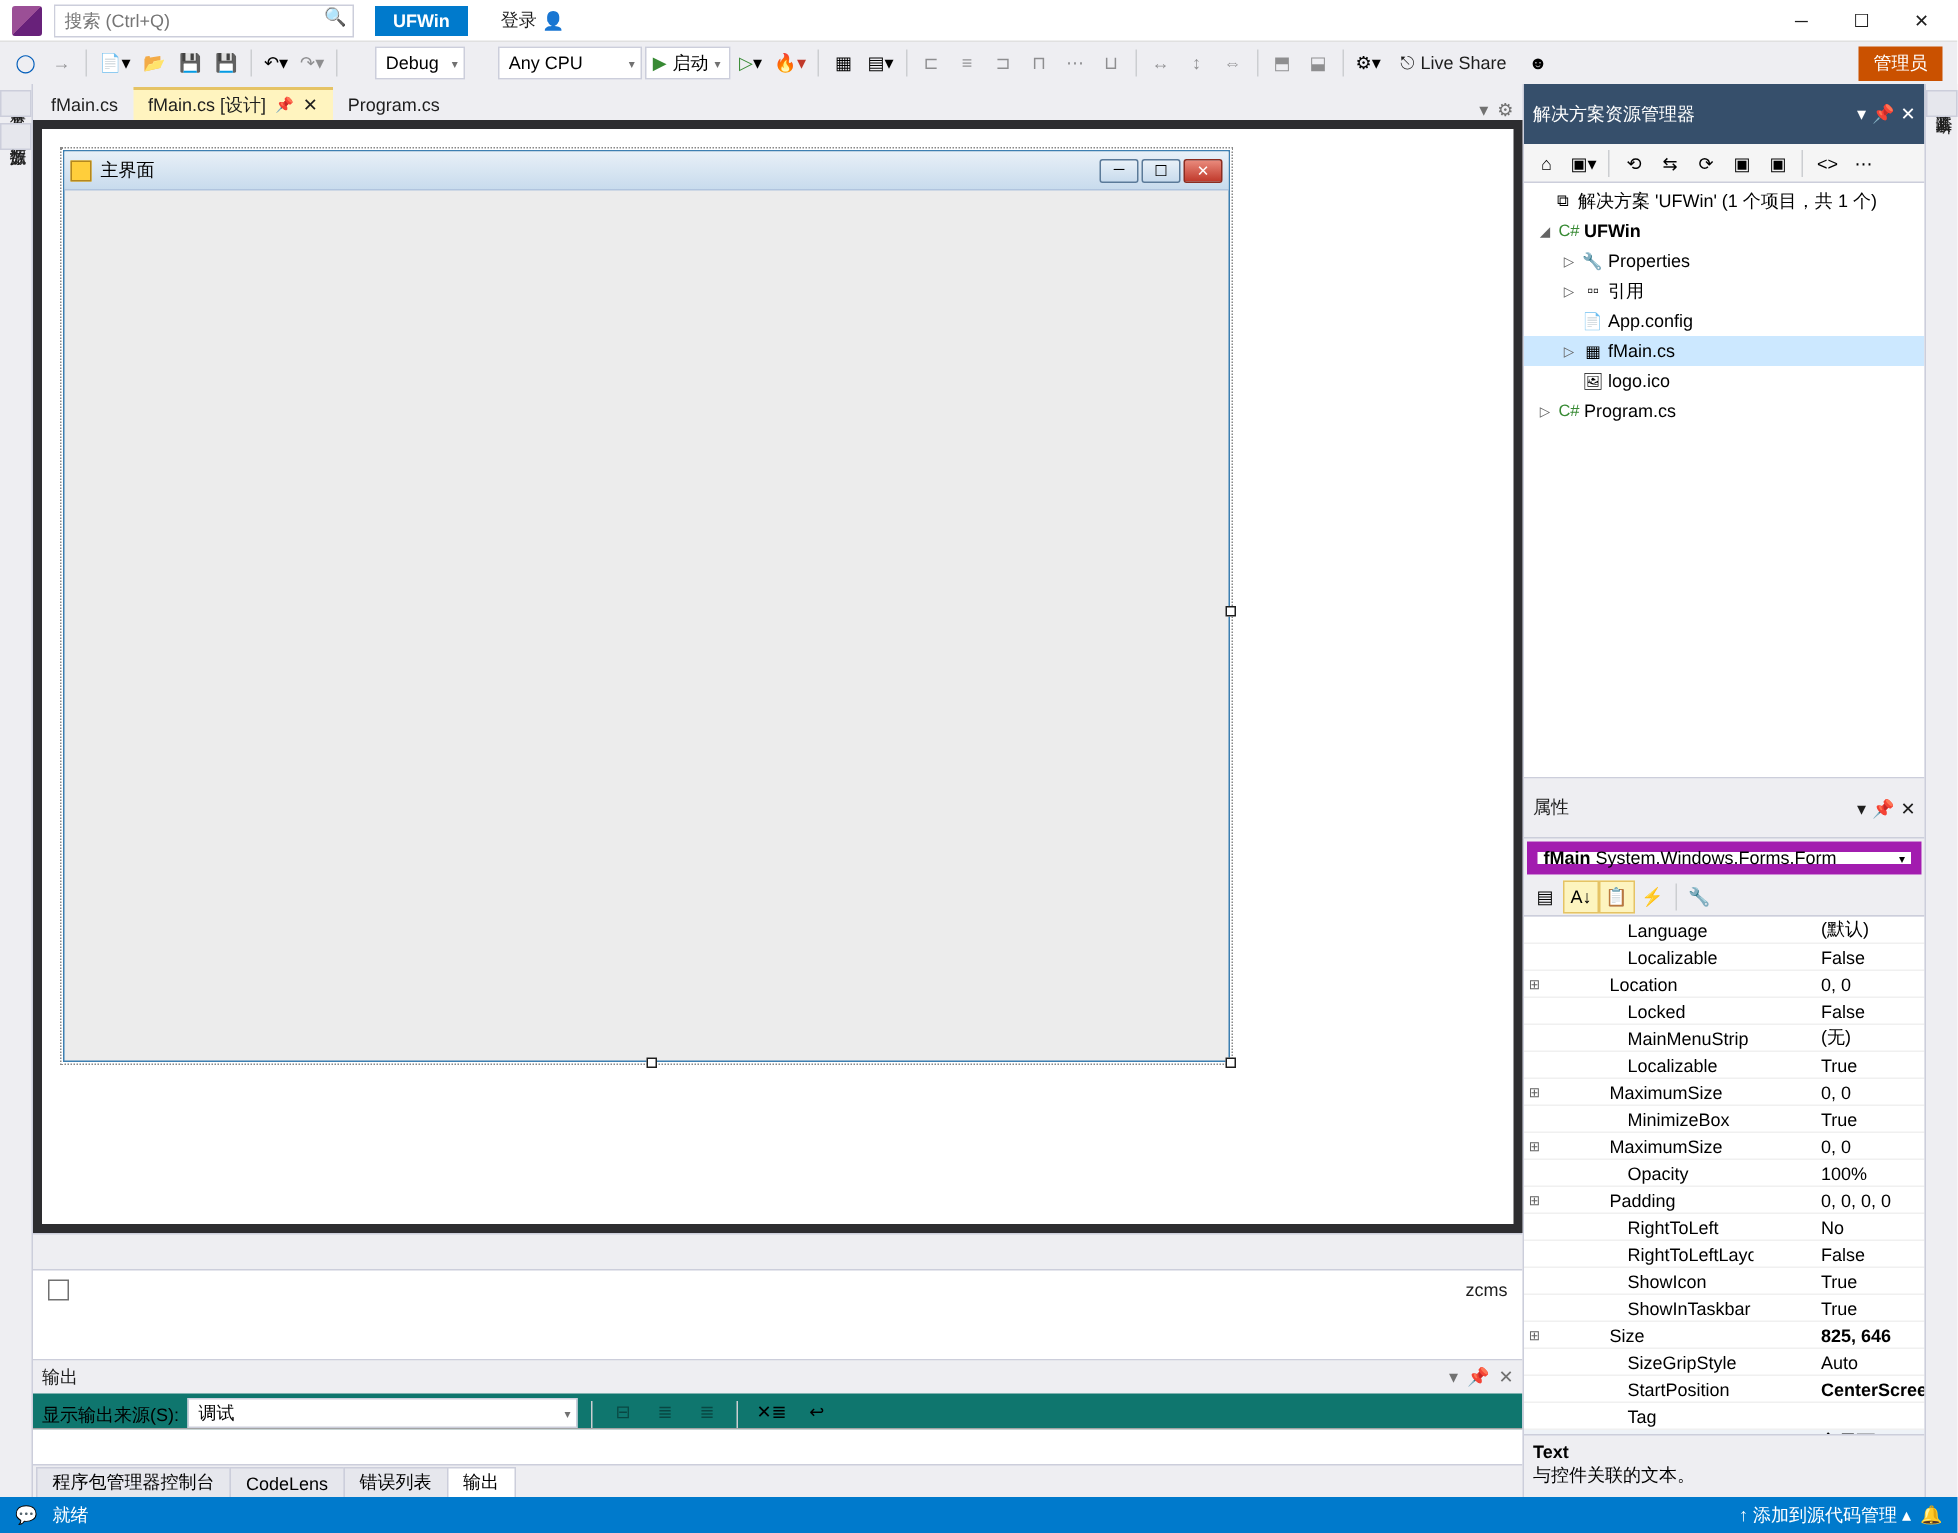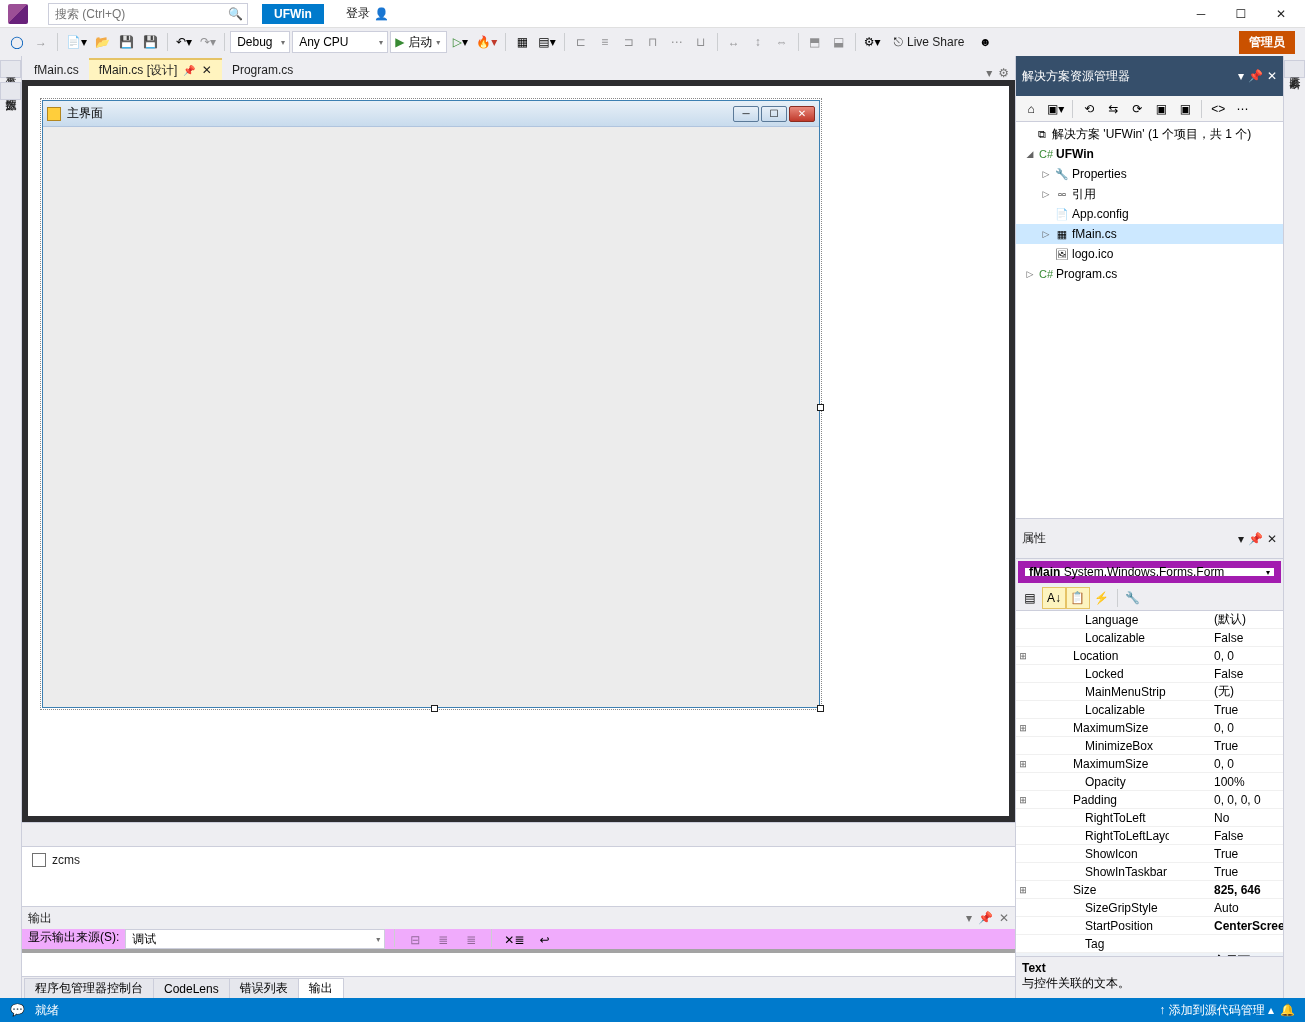--- a/index.html
+++ b/index.html
@@ -1,36 +1,36 @@
 <!DOCTYPE html>
 <html><head>
 <meta charset="utf-8">
 <style>
 * { box-sizing: border-box; margin: 0; padding: 0; font-family: "Microsoft YaHei", "Segoe UI", sans-serif; font-size: 12px; }
 body { width: 1305px; height: 1022px; background: #fff; overflow: hidden; display: flex; flex-direction: column; }
 .menubar { height: 28px; background: #fff; display: flex; align-items: center; padding: 0 4px; border-bottom: 1px solid #e0e0e0; }
 .vs-logo { width: 20px; height: 20px; background: linear-gradient(135deg, #9b4f96 50%, #68217a 50%); margin: 0 8px 0 4px; transform: rotate(0deg); border-radius: 2px; }
 .menu-item { padding: 4px 7px; color: #1e1e1e; cursor: pointer; }
-.search-box { margin-left: 12px; width: 200px; height: 22px; border: 1px solid #cccedb; display: flex; align-items: center; background: #fff; }
+.search-box { width: 200px; height: 22px; border: 1px solid #cccedb; display: flex; background: #fff; }
 .search-box input { border: none; outline: none; flex: 1; padding: 0 6px; font-size: 12px; }
 .search-box .sicon { padding: 0 4px; color: #717171; }
 .project-btn { margin-left: 14px; background: #007acc; color: #fff; padding: 3px 12px; font-weight: 600; }
 .login-btn { margin-left: 16px; color: #1e1e1e; padding: 3px 6px; display: flex; align-items: center; gap: 4px; }
 .winctrls { margin-left: auto; display: flex; }
 .winctrl { width: 40px; height: 24px; display: flex; align-items: center; justify-content: center; color: #1e1e1e; }
 
 .toolbar { height: 28px; background: #eeeef2; display: flex; align-items: center; padding: 0 6px; gap: 2px; }
 .tbtn { height: 22px; min-width: 22px; display: flex; align-items: center; justify-content: center; padding: 0 3px; position: relative; }
 .tbtn.disabled { opacity: 0.4; }
 .tsep { width: 1px; height: 18px; background: #ccced1; margin: 0 3px; }
-.tdrop { height: 22px; border: 1px solid #cccedb; background: #fff; padding: 0 18px 0 6px; display: flex; align-items: center; position: relative; }
+.tdrop { height: 22px; border: 1px solid #cccedb; background: #fff; padding: 0 18px 0 6px; display: flex; align-items: center; position: relative; margin-left: 20px; }
 .tdrop::after { content: "▾"; position: absolute; right: 4px; font-size: 8px; color: #717171; }
 .start-btn { height: 22px; background: #fff; border: 1px solid #cccedb; display: flex; align-items: center; padding: 0 6px 0 4px; gap: 4px; }
 .play-green { color: #388a34; }
-.admin-tag { margin-left: auto; background: #ca5100; color: #fff; padding: 3px 10px; margin-right: 4px; font-weight: bold; }
+.admin-tag { margin-left: auto; background: #ca5100; color: #fff; padding: 3px 10px; margin-right: 4px; }
 .liveshare { display: flex; align-items: center; gap: 4px; padding: 0 8px; color: #1e1e1e; }
 
 .main-row { flex: 1; display: flex; min-height: 0; }
 .sidebar-left { width: 22px; background: #eeeef2; display: flex; flex-direction: column; align-items: center; padding-top: 4px; gap: 4px; border-right: 1px solid #cccedb; }
 .side-tab { writing-mode: vertical-rl; padding: 8px 2px; background: #e6e7ed; font-size: 11px; color: #1e1e1e; border: 1px solid #cccedb; }
 .sidebar-right { width: 22px; background: #eeeef2; display: flex; flex-direction: column; align-items: center; padding-top: 4px; border-left: 1px solid #cccedb; }
 
 .center-col { flex: 1; display: flex; flex-direction: column; min-width: 0; }
 .doc-tabs { height: 24px; background: #eeeef2; display: flex; align-items: end; padding-left: 2px; }
 .doc-tab { height: 22px; padding: 0 10px; display: flex; align-items: center; gap: 6px; background: #eeeef2; color: #1e1e1e; border-top: 2px solid transparent; }
@@ -46,27 +46,27 @@
 .form-window { position: absolute; inset: 0; background: #ececec; border: 1px solid #3c7fb1; }
 .form-titlebar { height: 26px; background: linear-gradient(#e8f0f7, #c8dbed); display: flex; align-items: center; padding: 0 4px; border-bottom: 1px solid #b0c4de; }
 .form-icon { width: 14px; height: 14px; background: #ffce3b; border: 1px solid #b3871f; margin-right: 6px; }
 .form-title { font-weight: 400; }
 .form-winbtns { margin-left: auto; display: flex; gap: 2px; }
 .fwbtn { width: 26px; height: 16px; border: 1px solid #5b7a99; background: linear-gradient(#e8f0f7,#c8dbed); display: flex; align-items: center; justify-content: center; font-size: 10px; border-radius: 2px; }
 .fwbtn.red { background: linear-gradient(#e98a7c,#c0392b); color: #fff; border-color: #8b2c20; }
 .handle { position: absolute; width: 7px; height: 7px; background: #fff; border: 1px solid #1e1e1e; }
 
 .tag-strip { height: 24px; background: #eeeef2; border-top: 1px solid #cccedb; }
-.zcms { height: 60px; background: #fff; padding: 6px 10px; display: flex; align-items: flex-start; gap: 6px; color: #1e1e1e; border-top: 1px solid #cccedb; }
+.zcms { height: 60px; background: #fff; padding: 6px 10px; display: flex; align-items: flex-start; gap: 6px; color: #1e1e1e; border-top: 1px solid #cccedb; justify-content: space-between; }
 .zcms-icon { width: 14px; height: 14px; border: 1px solid #717171; display: inline-block; }
 
 .output-panel { height: 92px; background: #eeeef2; border-top: 1px solid #cccedb; display: flex; flex-direction: column; }
 .panel-hdr { height: 22px; background: #eeeef2; display: flex; align-items: center; padding: 0 6px; font-size: 12px; color: #1e1e1e; }
 .panel-hdr .ptools { margin-left: auto; display: flex; gap: 6px; color: #717171; }
-.out-tool { height: 24px; display: flex; align-items: flex-start; padding: 0 6px; gap: 6px; background: #f0abfc; border-bottom: 4px solid #a3a3a3; }
+.out-tool { height: 24px; display: flex; align-items: flex-end; padding: 0 6px; gap: 6px; background: #0f766e; border-bottom: 1px solid #a3a3a3; }
 .out-drop { height: 20px; border: 1px solid #cccedb; background: #fff; padding: 0 22px 0 6px; position: relative; min-width: 260px; display: flex; align-items: center; }
 .out-drop::after { content: "▾"; position: absolute; right: 4px; font-size: 8px; color: #717171; }
 .out-body { flex: 1; background: #fff; }
 .bottom-tabs { height: 22px; background: #eeeef2; display: flex; align-items: end; padding-left: 2px; border-top: 1px solid #cccedb; }
 .btab { height: 20px; padding: 0 10px; display: flex; align-items: center; background: #e6e7ed; border: 1px solid #cccedb; border-bottom: none; margin-right: -1px; }
 .btab.active { background: #fff; }
 
 .right-col { width: 268px; background: #eeeef2; display: flex; flex-direction: column; border-left: 1px solid #cccedb; }
 .rpanel-hdr { height: 40px; background: #364f6b; color: #fff; display: flex; align-items: center; padding: 0 6px; font-size: 12px; }
 .rpanel-hdr.light { background: #eeeef2; color: #1e1e1e; border-bottom: 1px solid #cccedb; }

